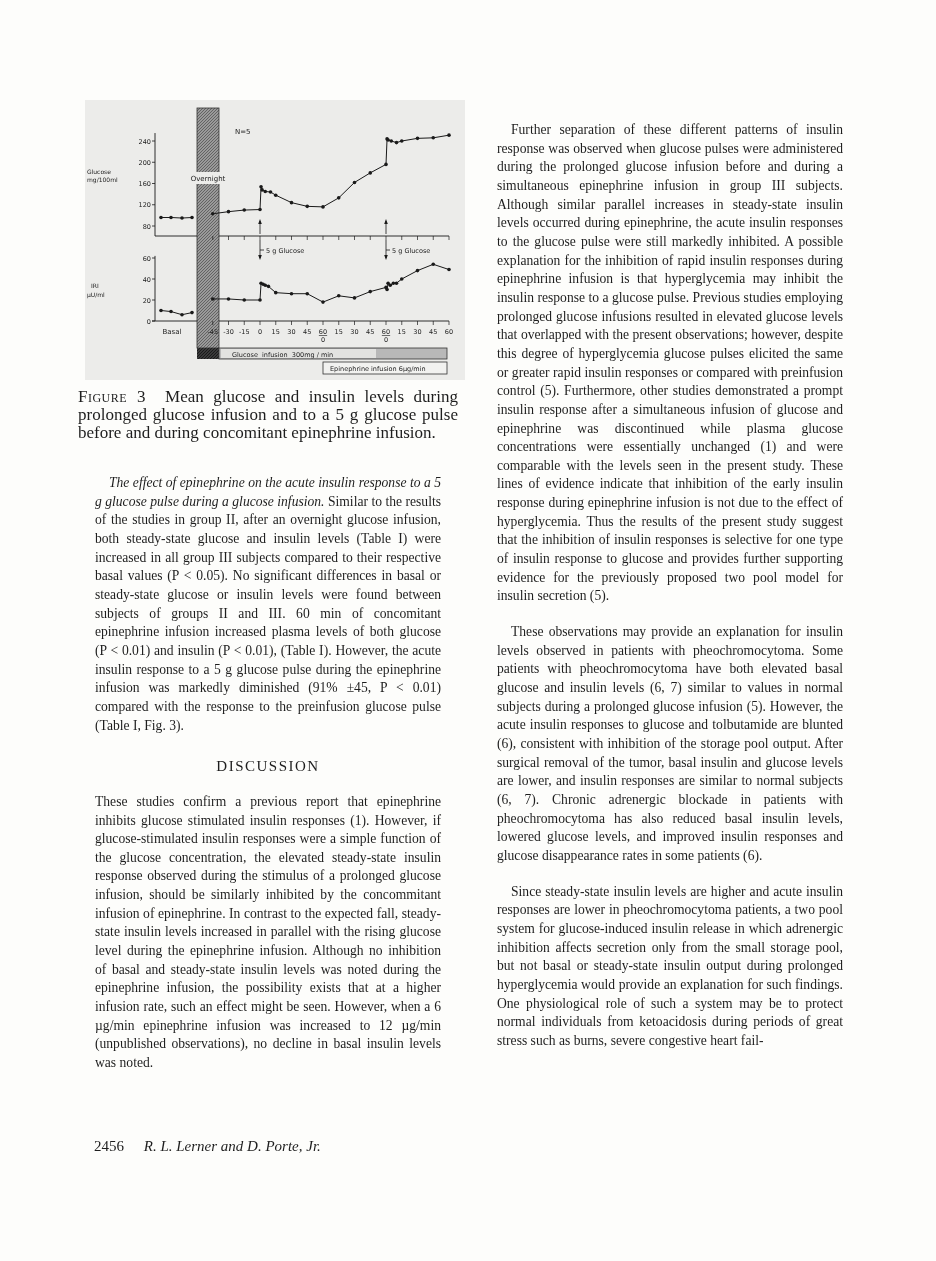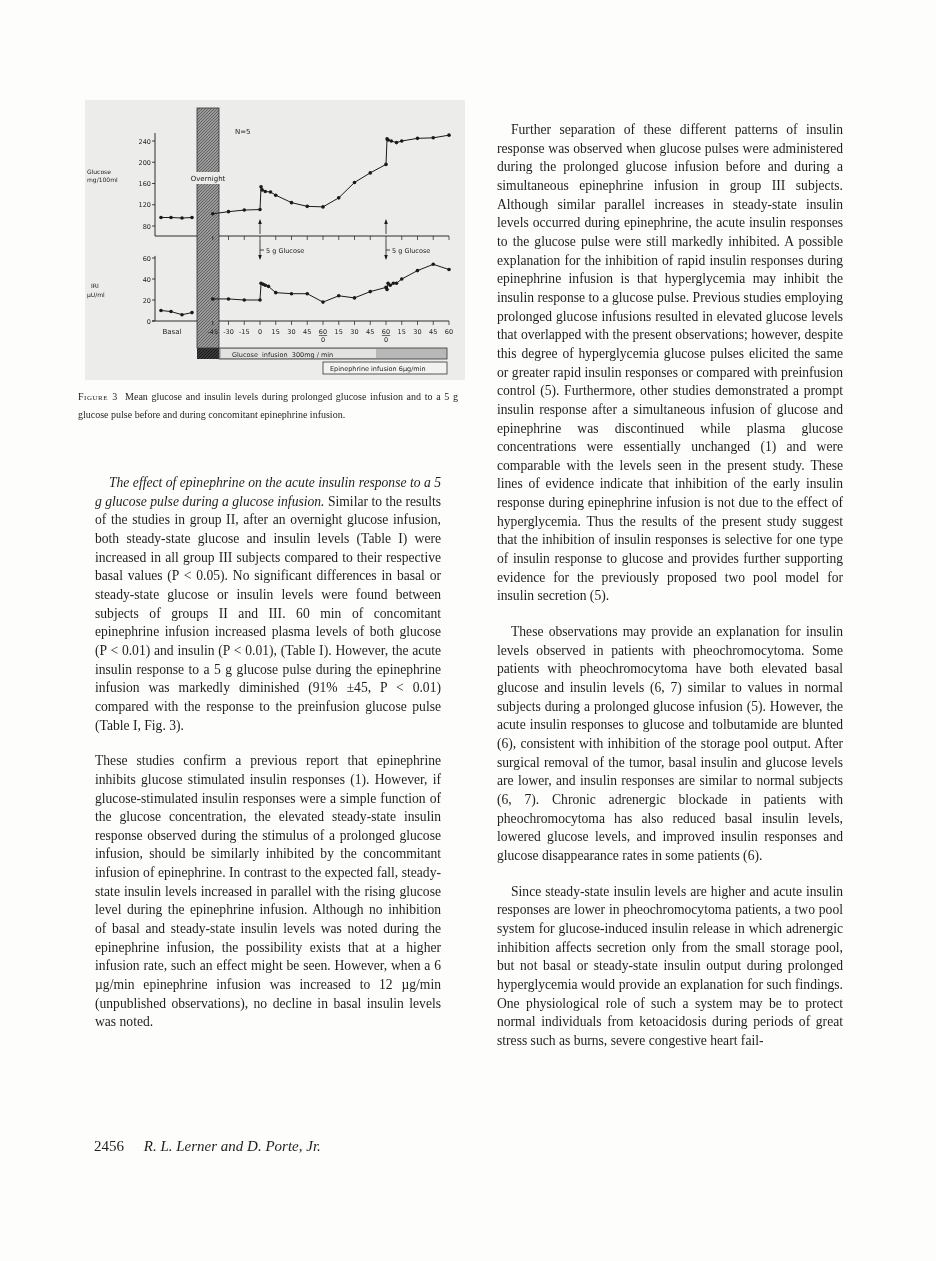--- a/index.html
+++ b/index.html
@@ -8,21 +8,21 @@
   .col { position:absolute; font-size:13.6px; line-height:18.65px; text-align:justify; }
   .col p { margin:17px; text-indent:14px; }
   .col p.noindent { text-indent:0; }
   #left-text { left:78px; top:457px; width:380px; }
   #right-text { left:480px; top:104px; width:380px; }
   .heading { text-align:center; font-size:15px; letter-spacing:1.5px; margin:22px 0 6px 0; text-indent:0; }
   .ital { font-style:italic; }
   #figure { position:absolute; left:85px; top:100px; width:380px; height:280px; background:#ececea; }
   #figure svg { position:absolute; left:0; top:0; }
   .fig-text { font-family:"DejaVu Sans","Liberation Sans",sans-serif; fill:#222; }
-  #caption { position:absolute; left:78px; top:388px; width:380px; font-size:10px; line-height:18px; text-align:justify; }
+  #caption { position:absolute; left:78px; top:388px; width:380px; font-size:17px; line-height:18px; text-align:justify; }
   #caption .figlabel { font-variant:small-caps; letter-spacing:0.5px; }
   #footer { position:absolute; left:78px; top:1138px; font-size:15px;text-align:center; }
   #footer .pageno { display:inline-block; width:62px; }
   #footer .authors { font-style:italic; }
 </style>
 </head>
 <body>
 
 <div id="figure">
   <svg id="fig-svg" width="380" height="280" viewBox="0 0 380 280">
@@ -220,20 +220,21 @@
   </svg>
 </div>
 
 <div id="caption">
   <span class="figlabel">Figure 3</span>&nbsp;
   <span>Mean glucose and insulin levels during prolonged glucose infusion and to a 5 g glucose pulse before and during concomitant epinephrine infusion.</span>
 </div>
 
 <div id="left-text" class="col">
   <p><span class="ital">The effect of epinephrine on the acute insulin response to a 5 g glucose pulse during a glucose infusion.</span><span> Similar to the results of the studies in group II, after an overnight glucose infusion, both steady-state glucose and insulin levels (Table I) were increased in all group III subjects compared to their respective basal values (P &lt; 0.05). No significant differences in basal or steady-state glucose or insulin levels were found between subjects of groups II and III. 60 min of concomitant epinephrine infusion increased plasma levels of both glucose (P &lt; 0.01) and insulin (P &lt; 0.01), (Table I). However, the acute insulin response to a 5 g glucose pulse during the epinephrine infusion was markedly diminished (91% ±45, P &lt; 0.01) compared with the response to the preinfusion glucose pulse (Table I, Fig. 3).</span></p>
+  <div class="heading">DISCUSSION</div>
   <p class="noindent">These studies confirm a previous report that epinephrine inhibits glucose stimulated insulin responses (1). However, if glucose-stimulated insulin responses were a simple function of the glucose concentration, the elevated steady-state insulin response observed during the stimulus of a prolonged glucose infusion, should be similarly inhibited by the concommitant infusion of epinephrine. In contrast to the expected fall, steady-state insulin levels increased in parallel with the rising glucose level during the epinephrine infusion. Although no inhibition of basal and steady-state insulin levels was noted during the epinephrine infusion, the possibility exists that at a higher infusion rate, such an effect might be seen. However, when a 6 µg/min epinephrine infusion was increased to 12 µg/min (unpublished observations), no decline in basal insulin levels was noted.</p>
 </div>
 
 <div id="right-text" class="col">
   <p>Further separation of these different patterns of insulin response was observed when glucose pulses were administered during the prolonged glucose infusion before and during a simultaneous epinephrine infusion in group III subjects. Although similar parallel increases in steady-state insulin levels occurred during epinephrine, the acute insulin responses to the glucose pulse were still markedly inhibited. A possible explanation for the inhibition of rapid insulin responses during epinephrine infusion is that hyperglycemia may inhibit the insulin response to a glucose pulse. Previous studies employing prolonged glucose infusions resulted in elevated glucose levels that overlapped with the present observations; however, despite this degree of hyperglycemia glucose pulses elicited the same or greater rapid insulin responses or compared with preinfusion control (5). Furthermore, other studies demonstrated a prompt insulin response after a simultaneous infusion of glucose and epinephrine was discontinued while plasma glucose concentrations were essentially unchanged (1) and were comparable with the levels seen in the present study. These lines of evidence indicate that inhibition of the early insulin response during epinephrine infusion is not due to the effect of hyperglycemia. Thus the results of the present study suggest that the inhibition of insulin responses is selective for one type of insulin response to glucose and provides further supporting evidence for the previously proposed two pool model for insulin secretion (5).</p>
   <p>These observations may provide an explanation for insulin levels observed in patients with pheochromocytoma. Some patients with pheochromocytoma have both elevated basal glucose and insulin levels (6, 7) similar to values in normal subjects during a prolonged glucose infusion (5). However, the acute insulin responses to glucose and tolbutamide are blunted (6), consistent with inhibition of the storage pool output. After surgical removal of the tumor, basal insulin and glucose levels are lower, and insulin responses are similar to normal subjects (6, 7). Chronic adrenergic blockade in patients with pheochromocytoma has also reduced basal insulin levels, lowered glucose levels, and improved insulin responses and glucose disappearance rates in some patients (6).</p>
   <p>Since steady-state insulin levels are higher and acute insulin responses are lower in pheochromocytoma patients, a two pool system for glucose-induced insulin release in which adrenergic inhibition affects secretion only from the small storage pool, but not basal or steady-state insulin output during prolonged hyperglycemia would provide an explanation for such findings. One physiological role of such a system may be to protect normal individuals from ketoacidosis during periods of great stress such as burns, severe congestive heart fail-</p>
 </div>
 
 <div id="footer">

